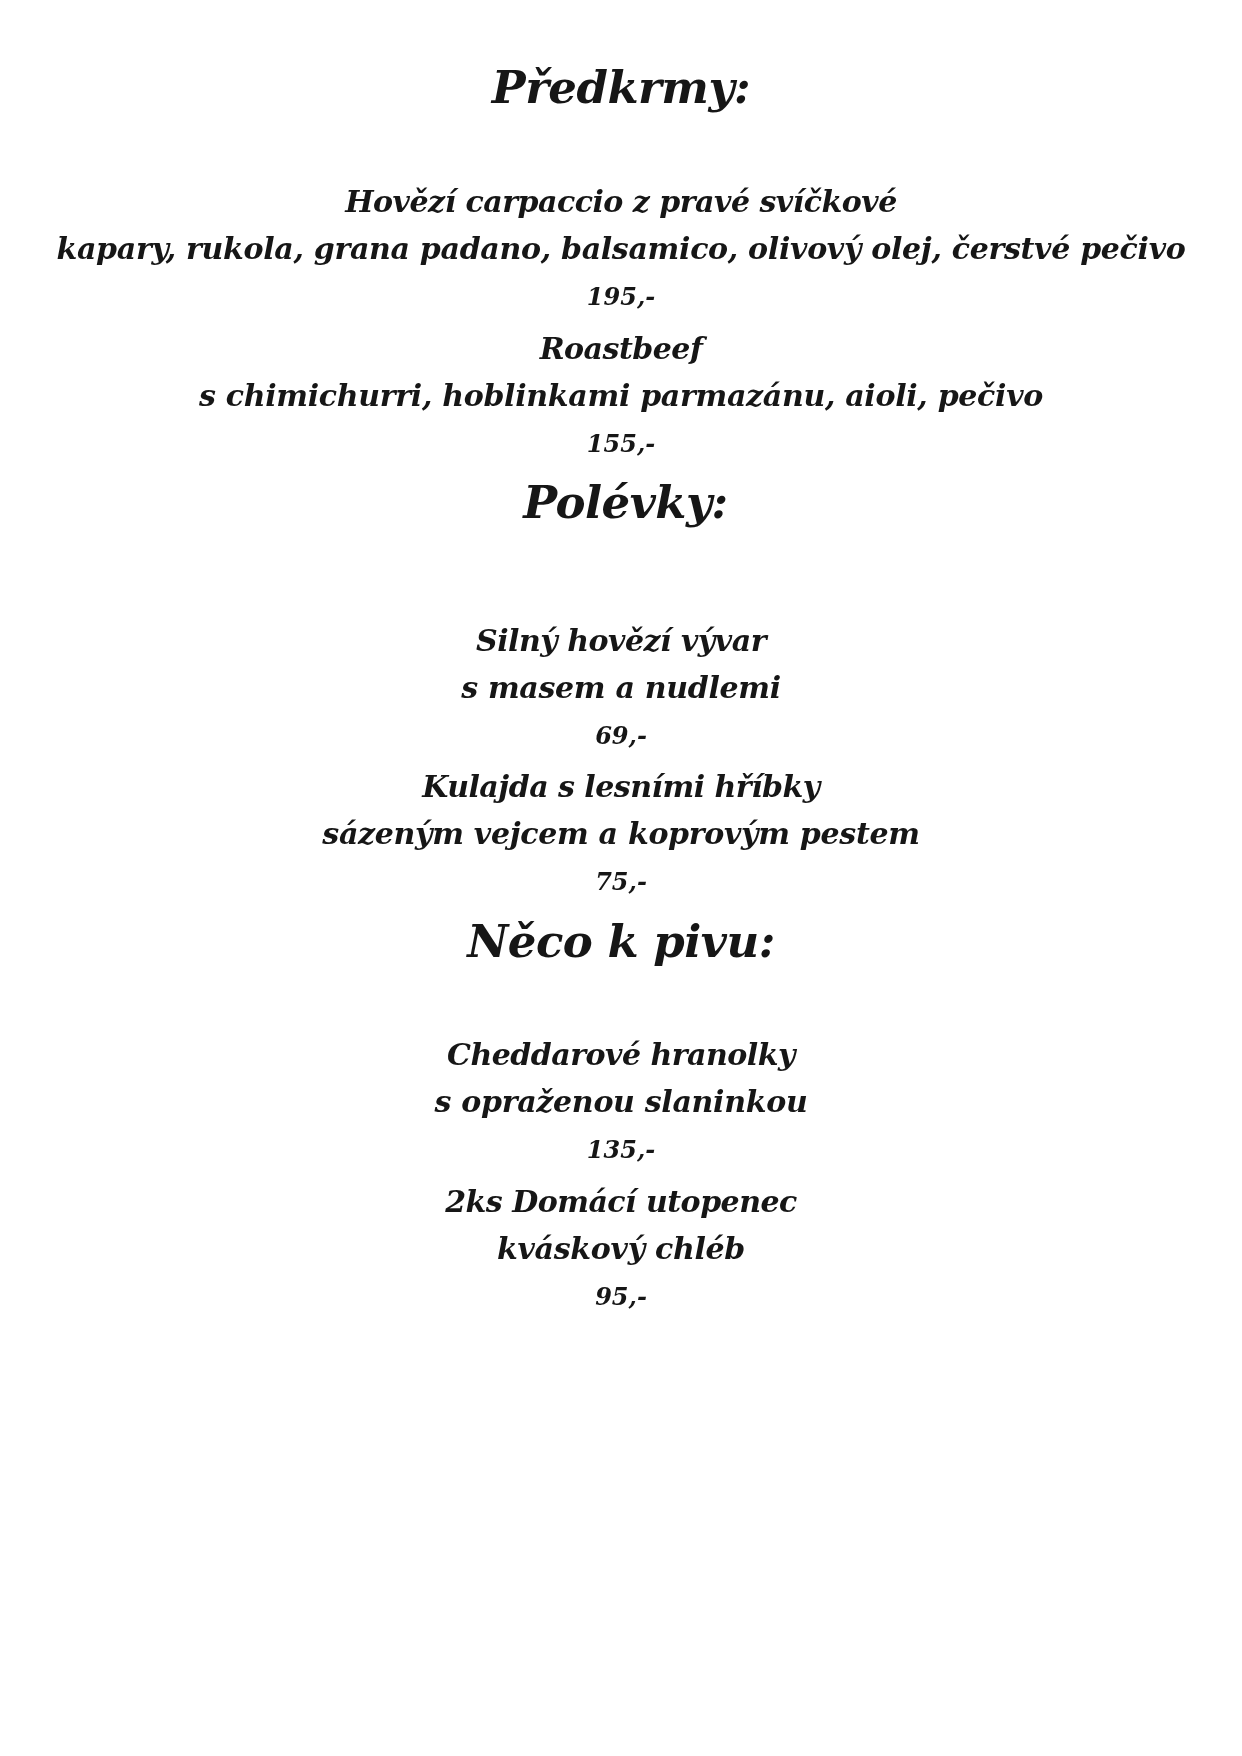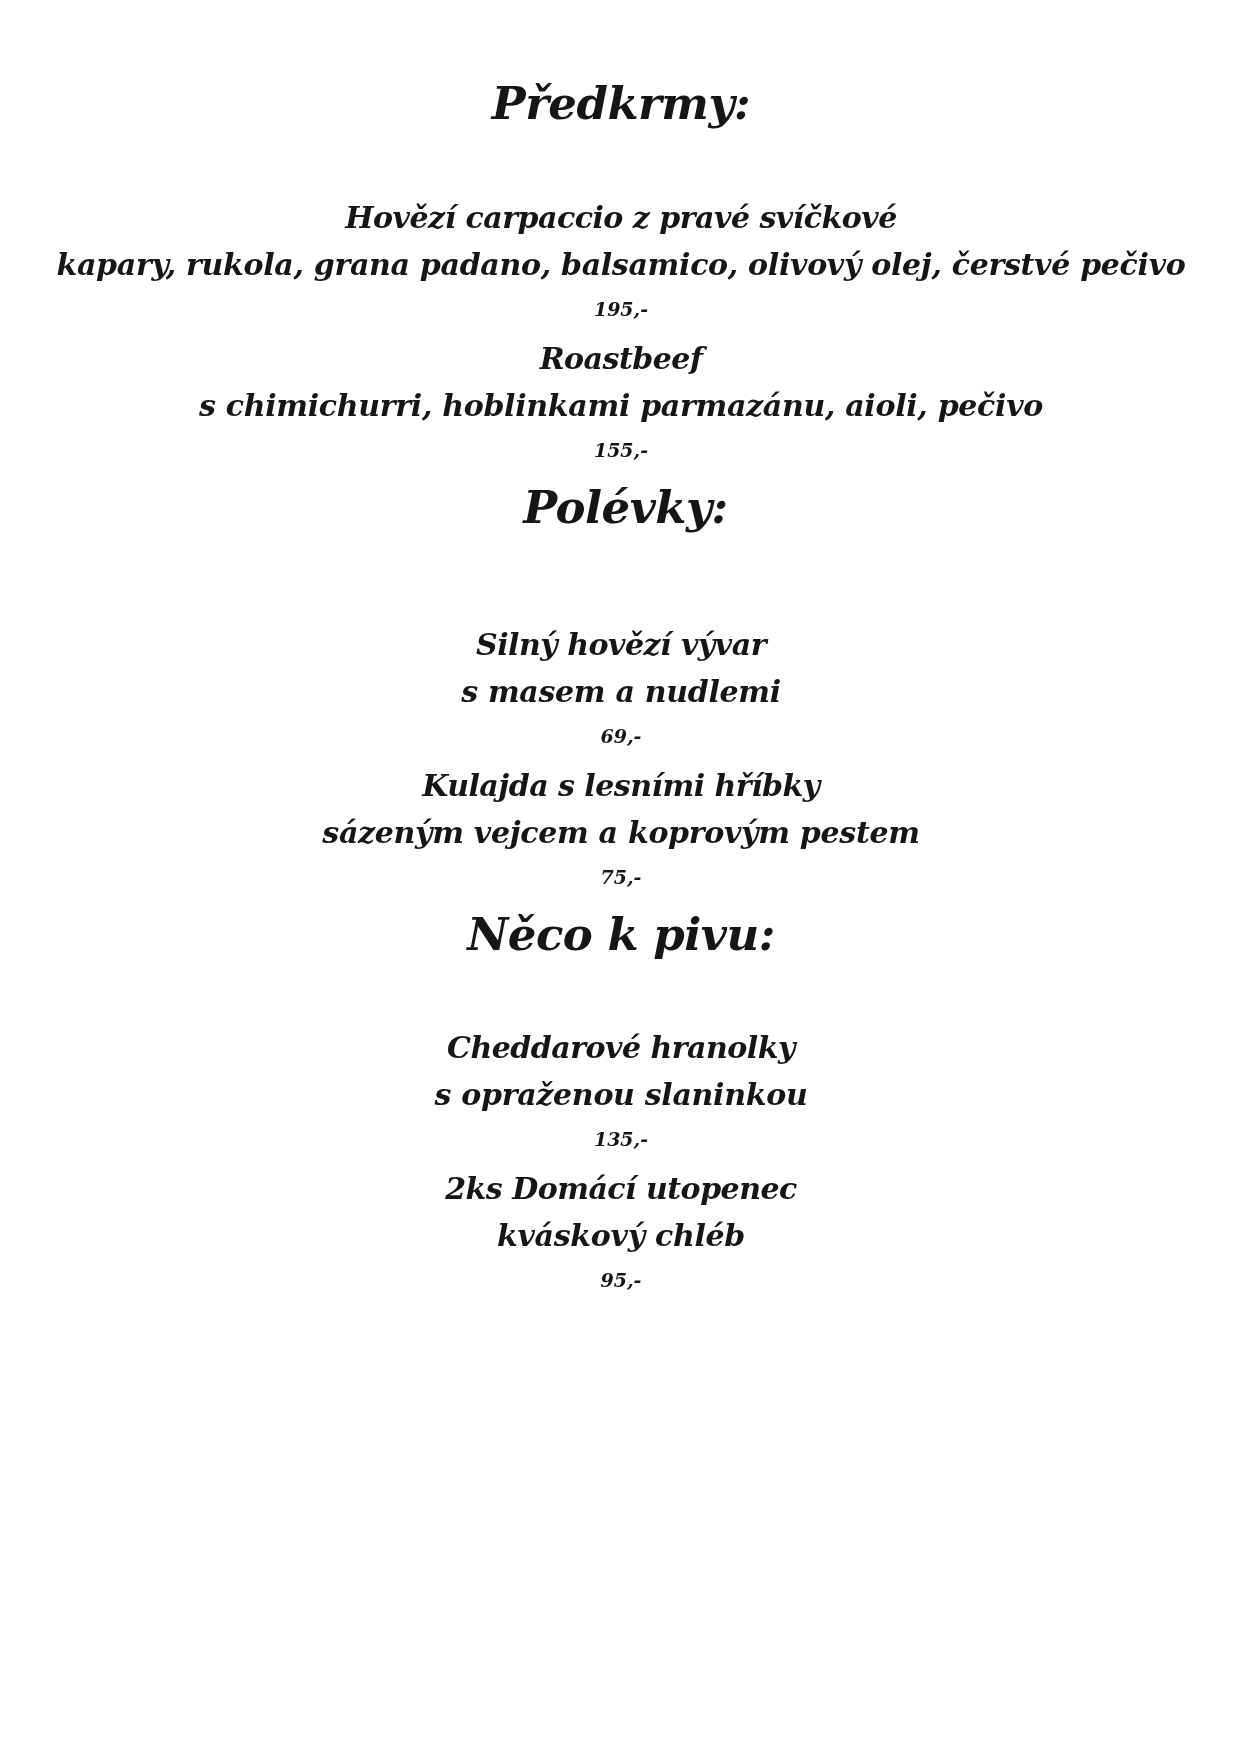--- a/index.html
+++ b/index.html
@@ -9,21 +9,21 @@
   body {
     width: 1242px;
     height: 1756px;
     background: #ffffff;
     overflow: hidden;
     font-family: "DejaVu Serif", "Liberation Serif", serif;
   }
   .menu-page {
     width: 1242px;
     height: 1756px;
-    padding-top: 76px;
+    padding-top: 60px;
     box-sizing: border-box;
     text-align: center;
     color: #161616;
   }
   .section-title {
     font-size: 45px;
     font-weight: bold;
     font-style: italic;
     line-height: 1.25;
     margin: 0;
@@ -46,21 +46,21 @@
   }
   .item-desc {
     font-size: 30px;
     font-weight: bold;
     font-style: italic;
     line-height: 1.3;
     letter-spacing: -0.3px;
     margin-top: 8px;
   }
   .item-price {
-    font-size: 19px;
+    font-size: 24px;
     font-weight: bold;
     font-style: italic;
     line-height: 1.15;
     margin-top: 15px;
   }
 </style>
 </head>
 <body>
 
 <div class="menu-page">

